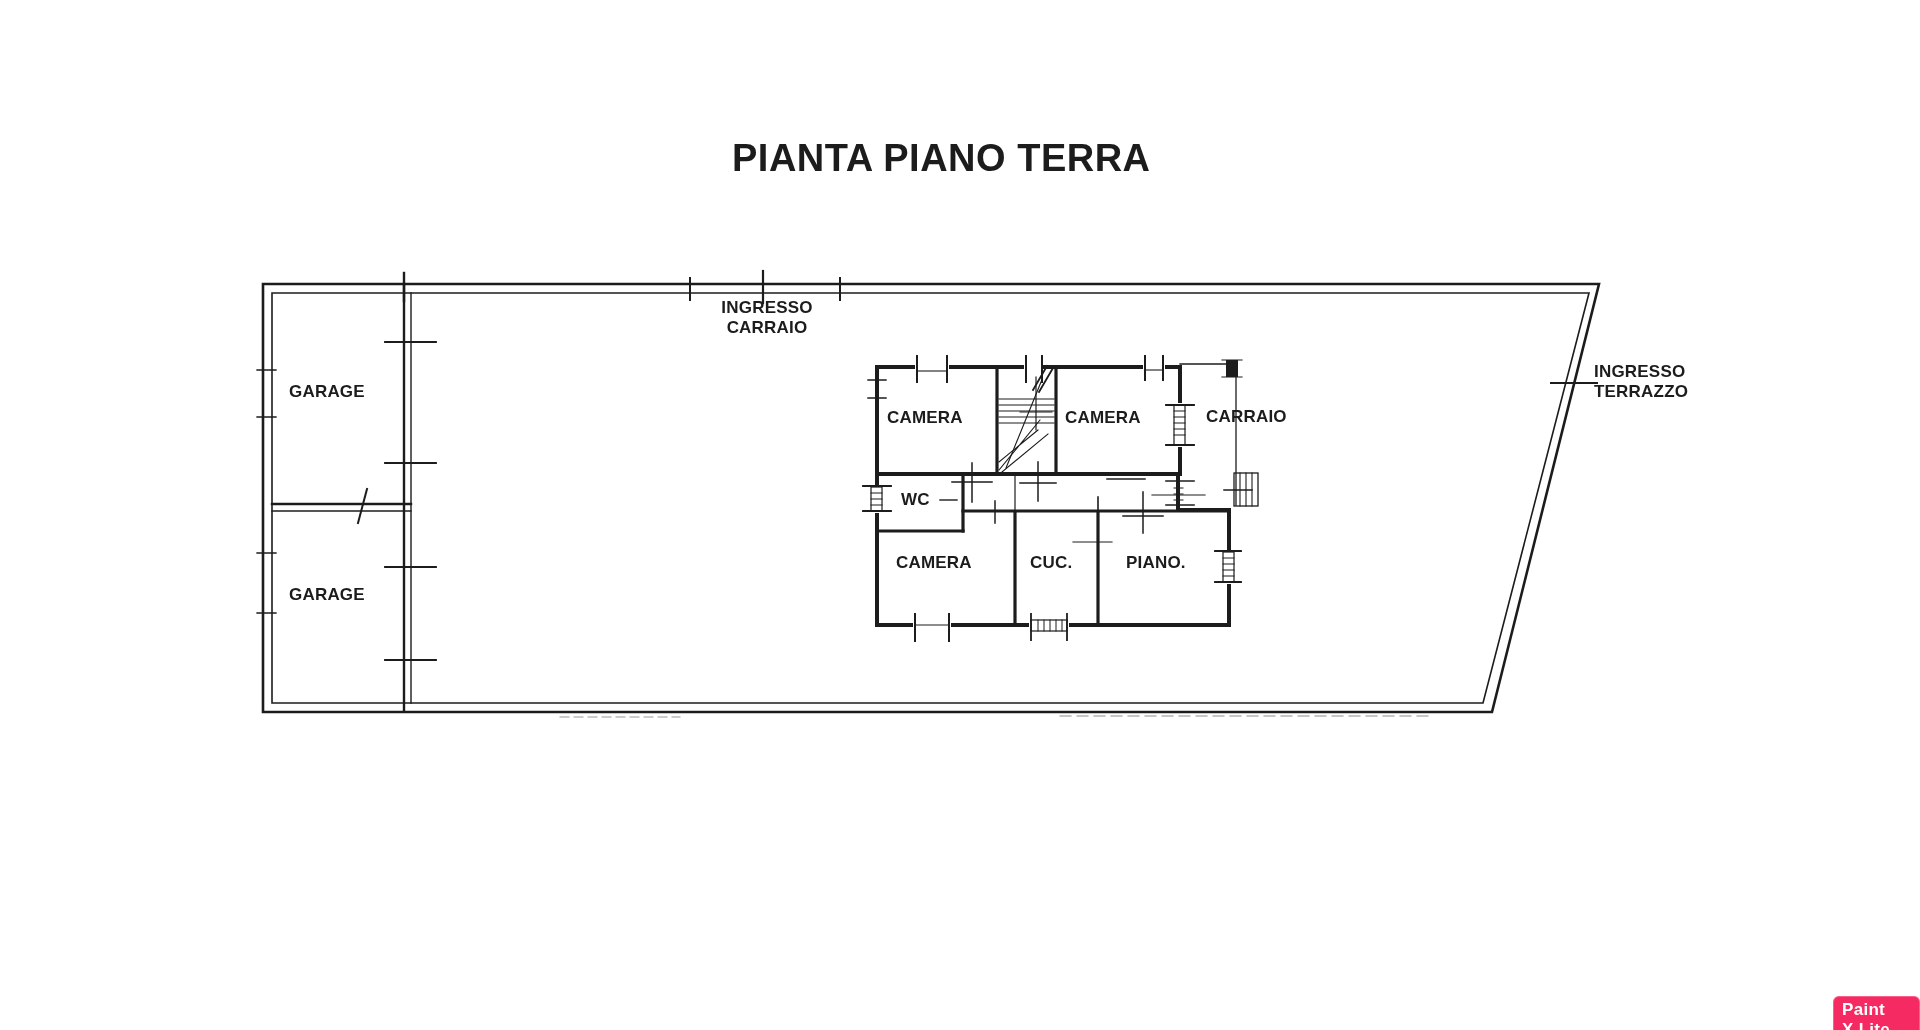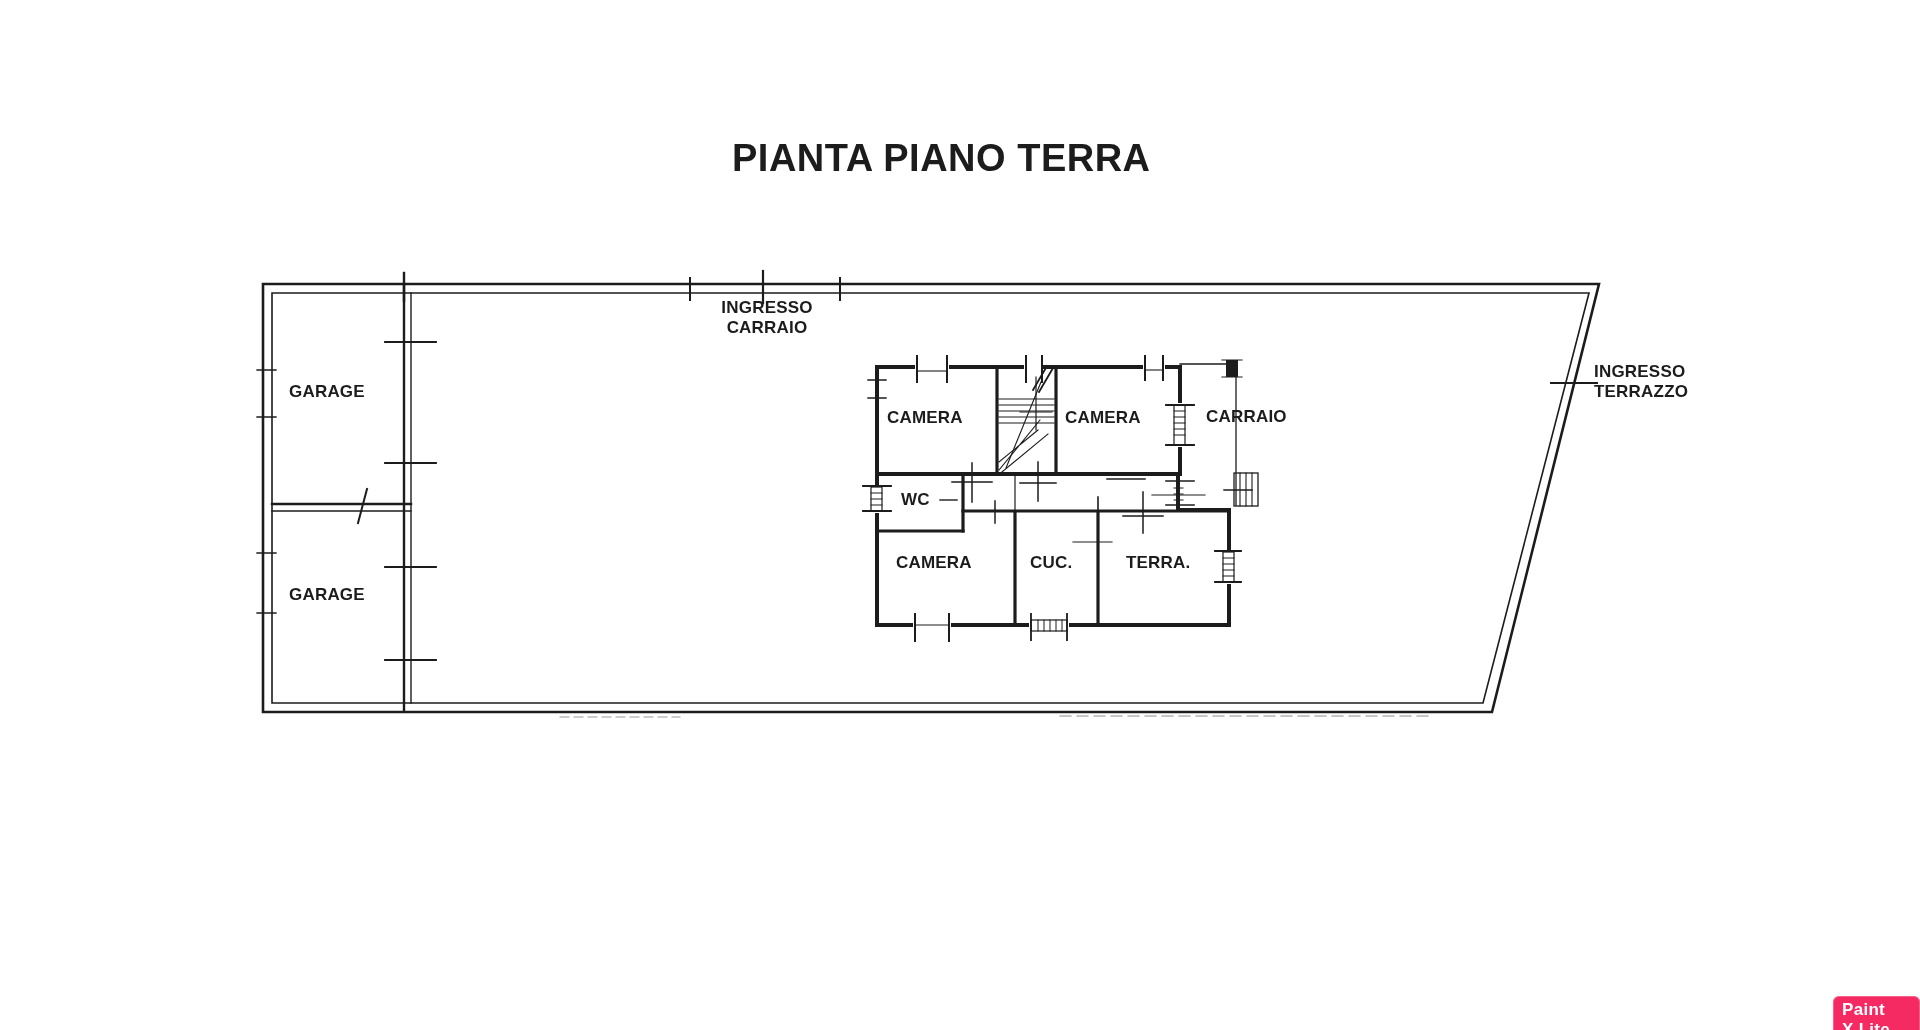--- a/index.html
+++ b/index.html
@@ -191,15 +191,15 @@
 <div class="lbl" style="left:1065px;top:408px;">CAMERA</div>
 
 <div class="lbl" style="left:1206px;top:407px;">CARRAIO</div>
 
 <div class="lbl" style="left:901px;top:490px;">WC</div>
 
 <div class="lbl" style="left:896px;top:553px;">CAMERA</div>
 
 <div class="lbl" style="left:1030px;top:553px;">CUC.</div>
 
-<div class="lbl" style="left:1126px;top:553px;">TERRA.</div>
+<div class="lbl" style="left:1126px;top:553px;">PIANO.</div>
 
 <div class="watermark">Paint X Lite</div>
 
 </body></html>

